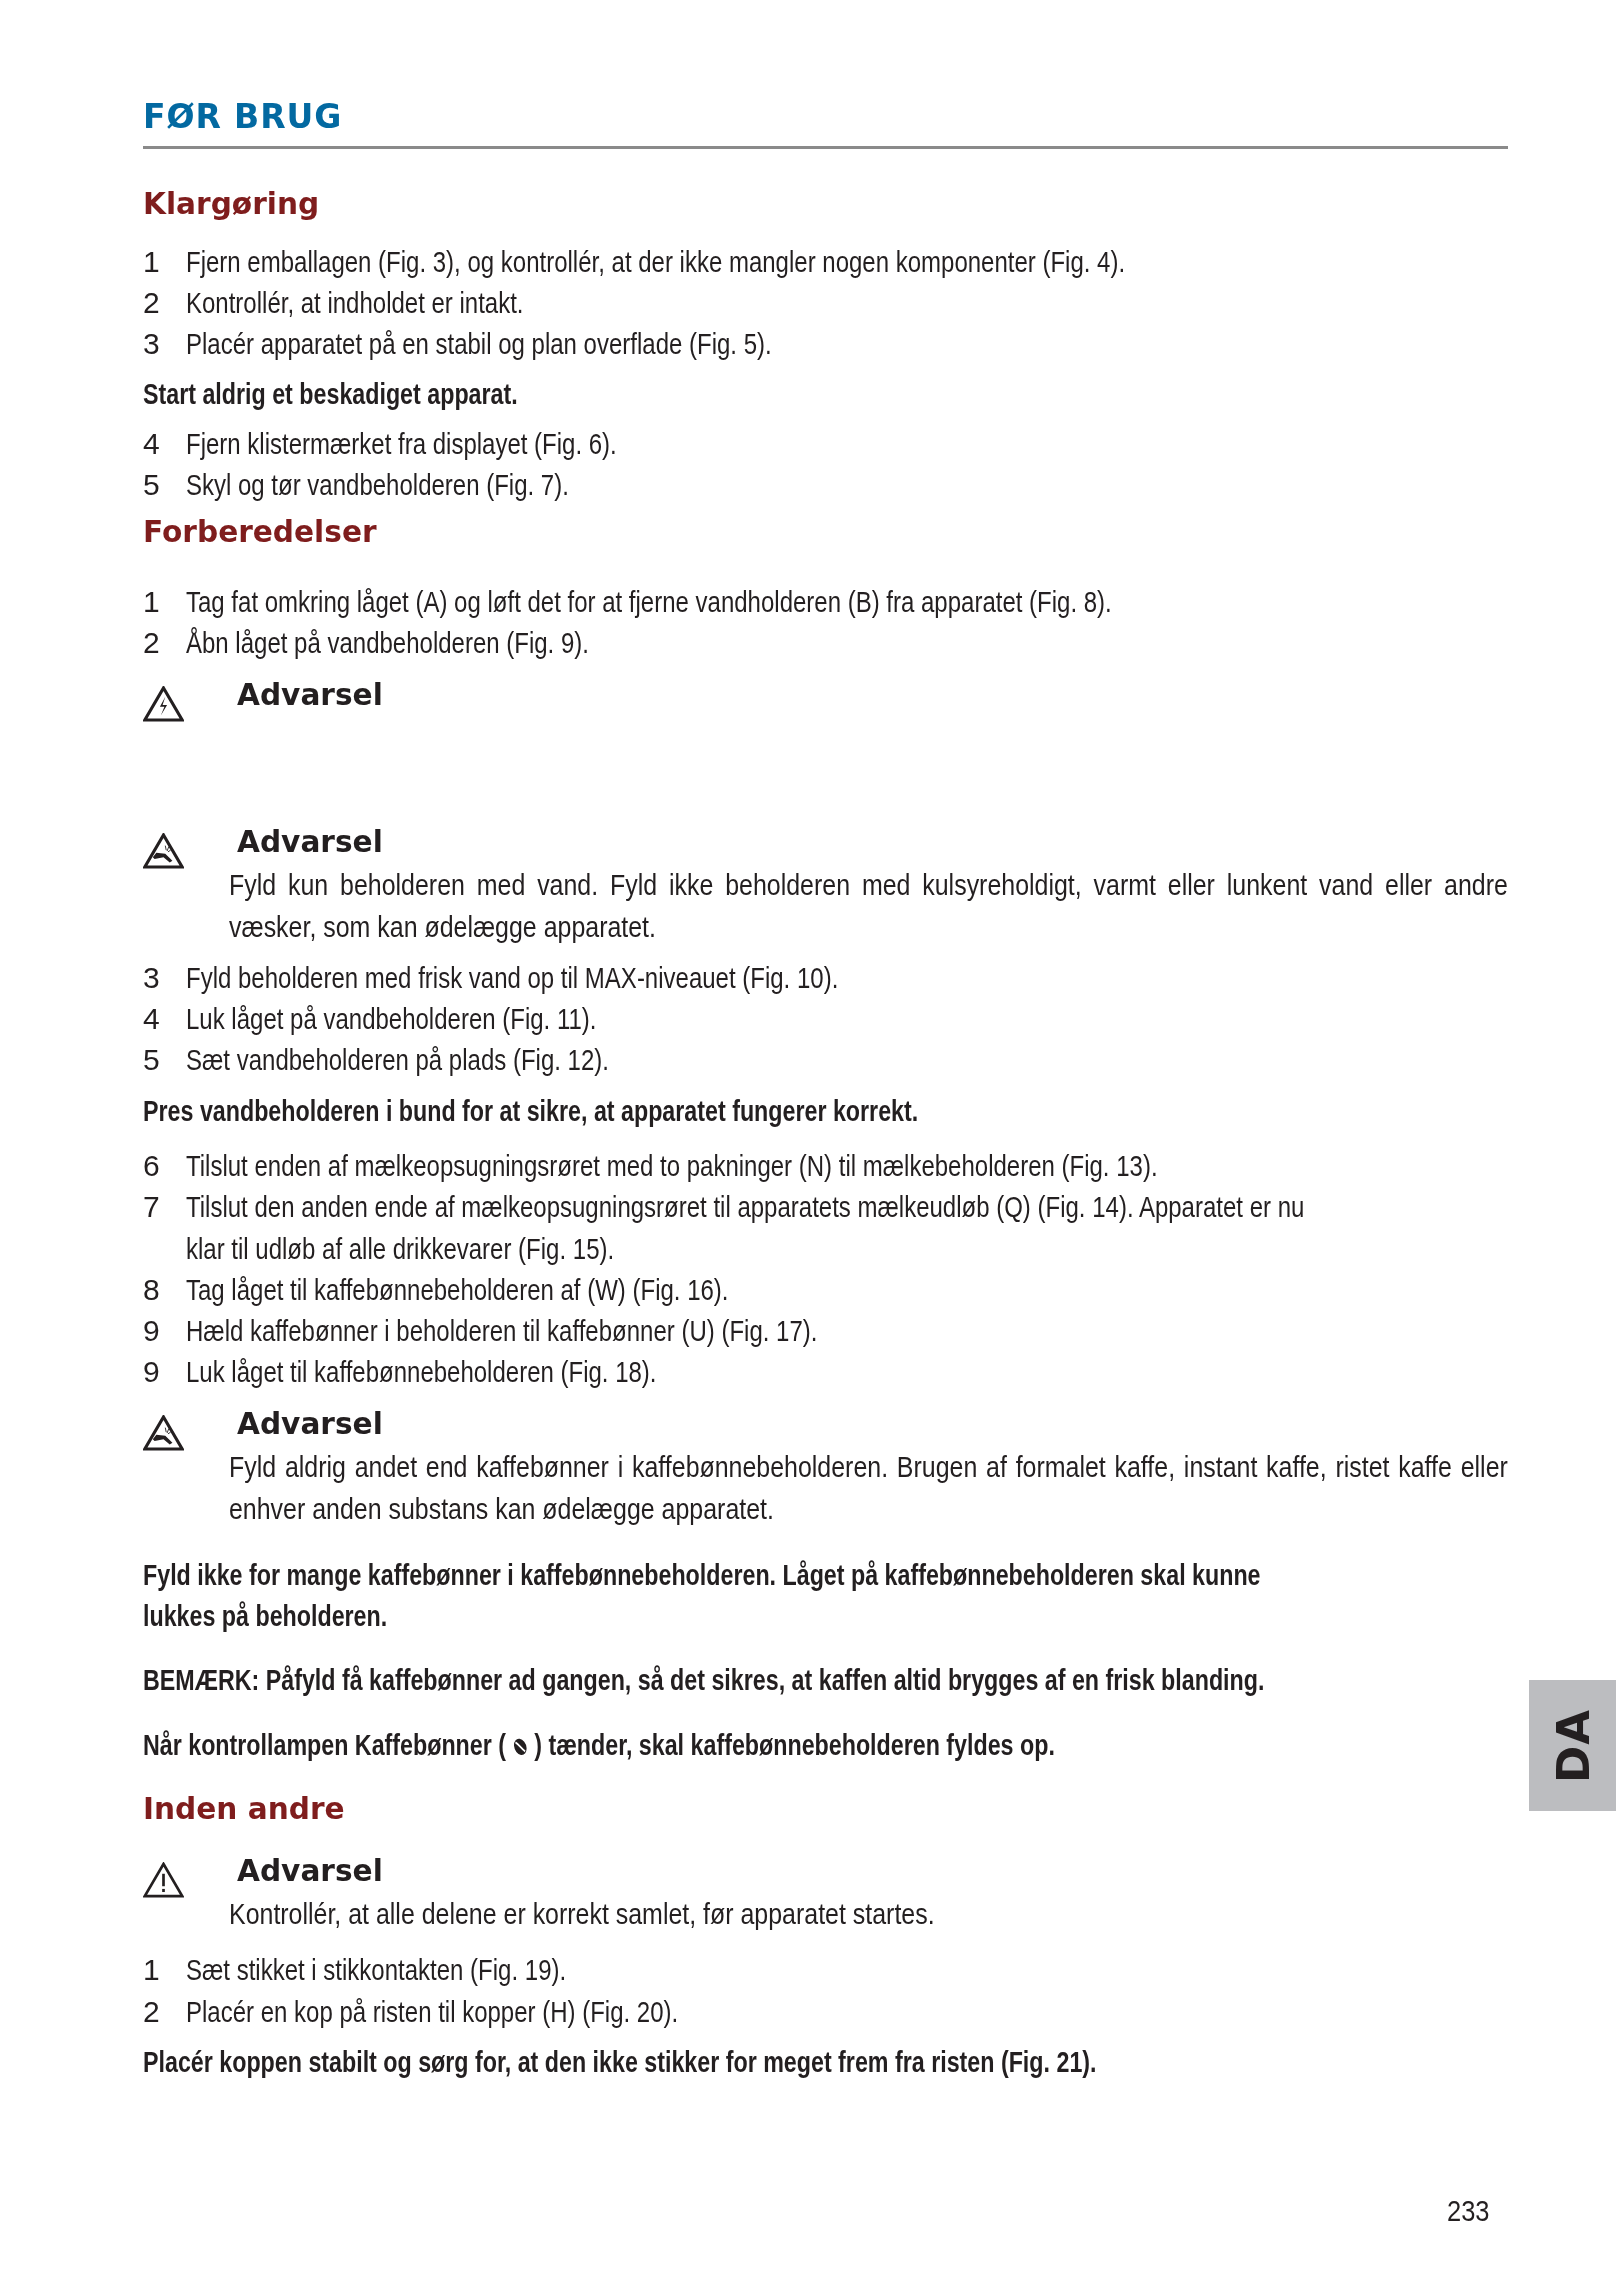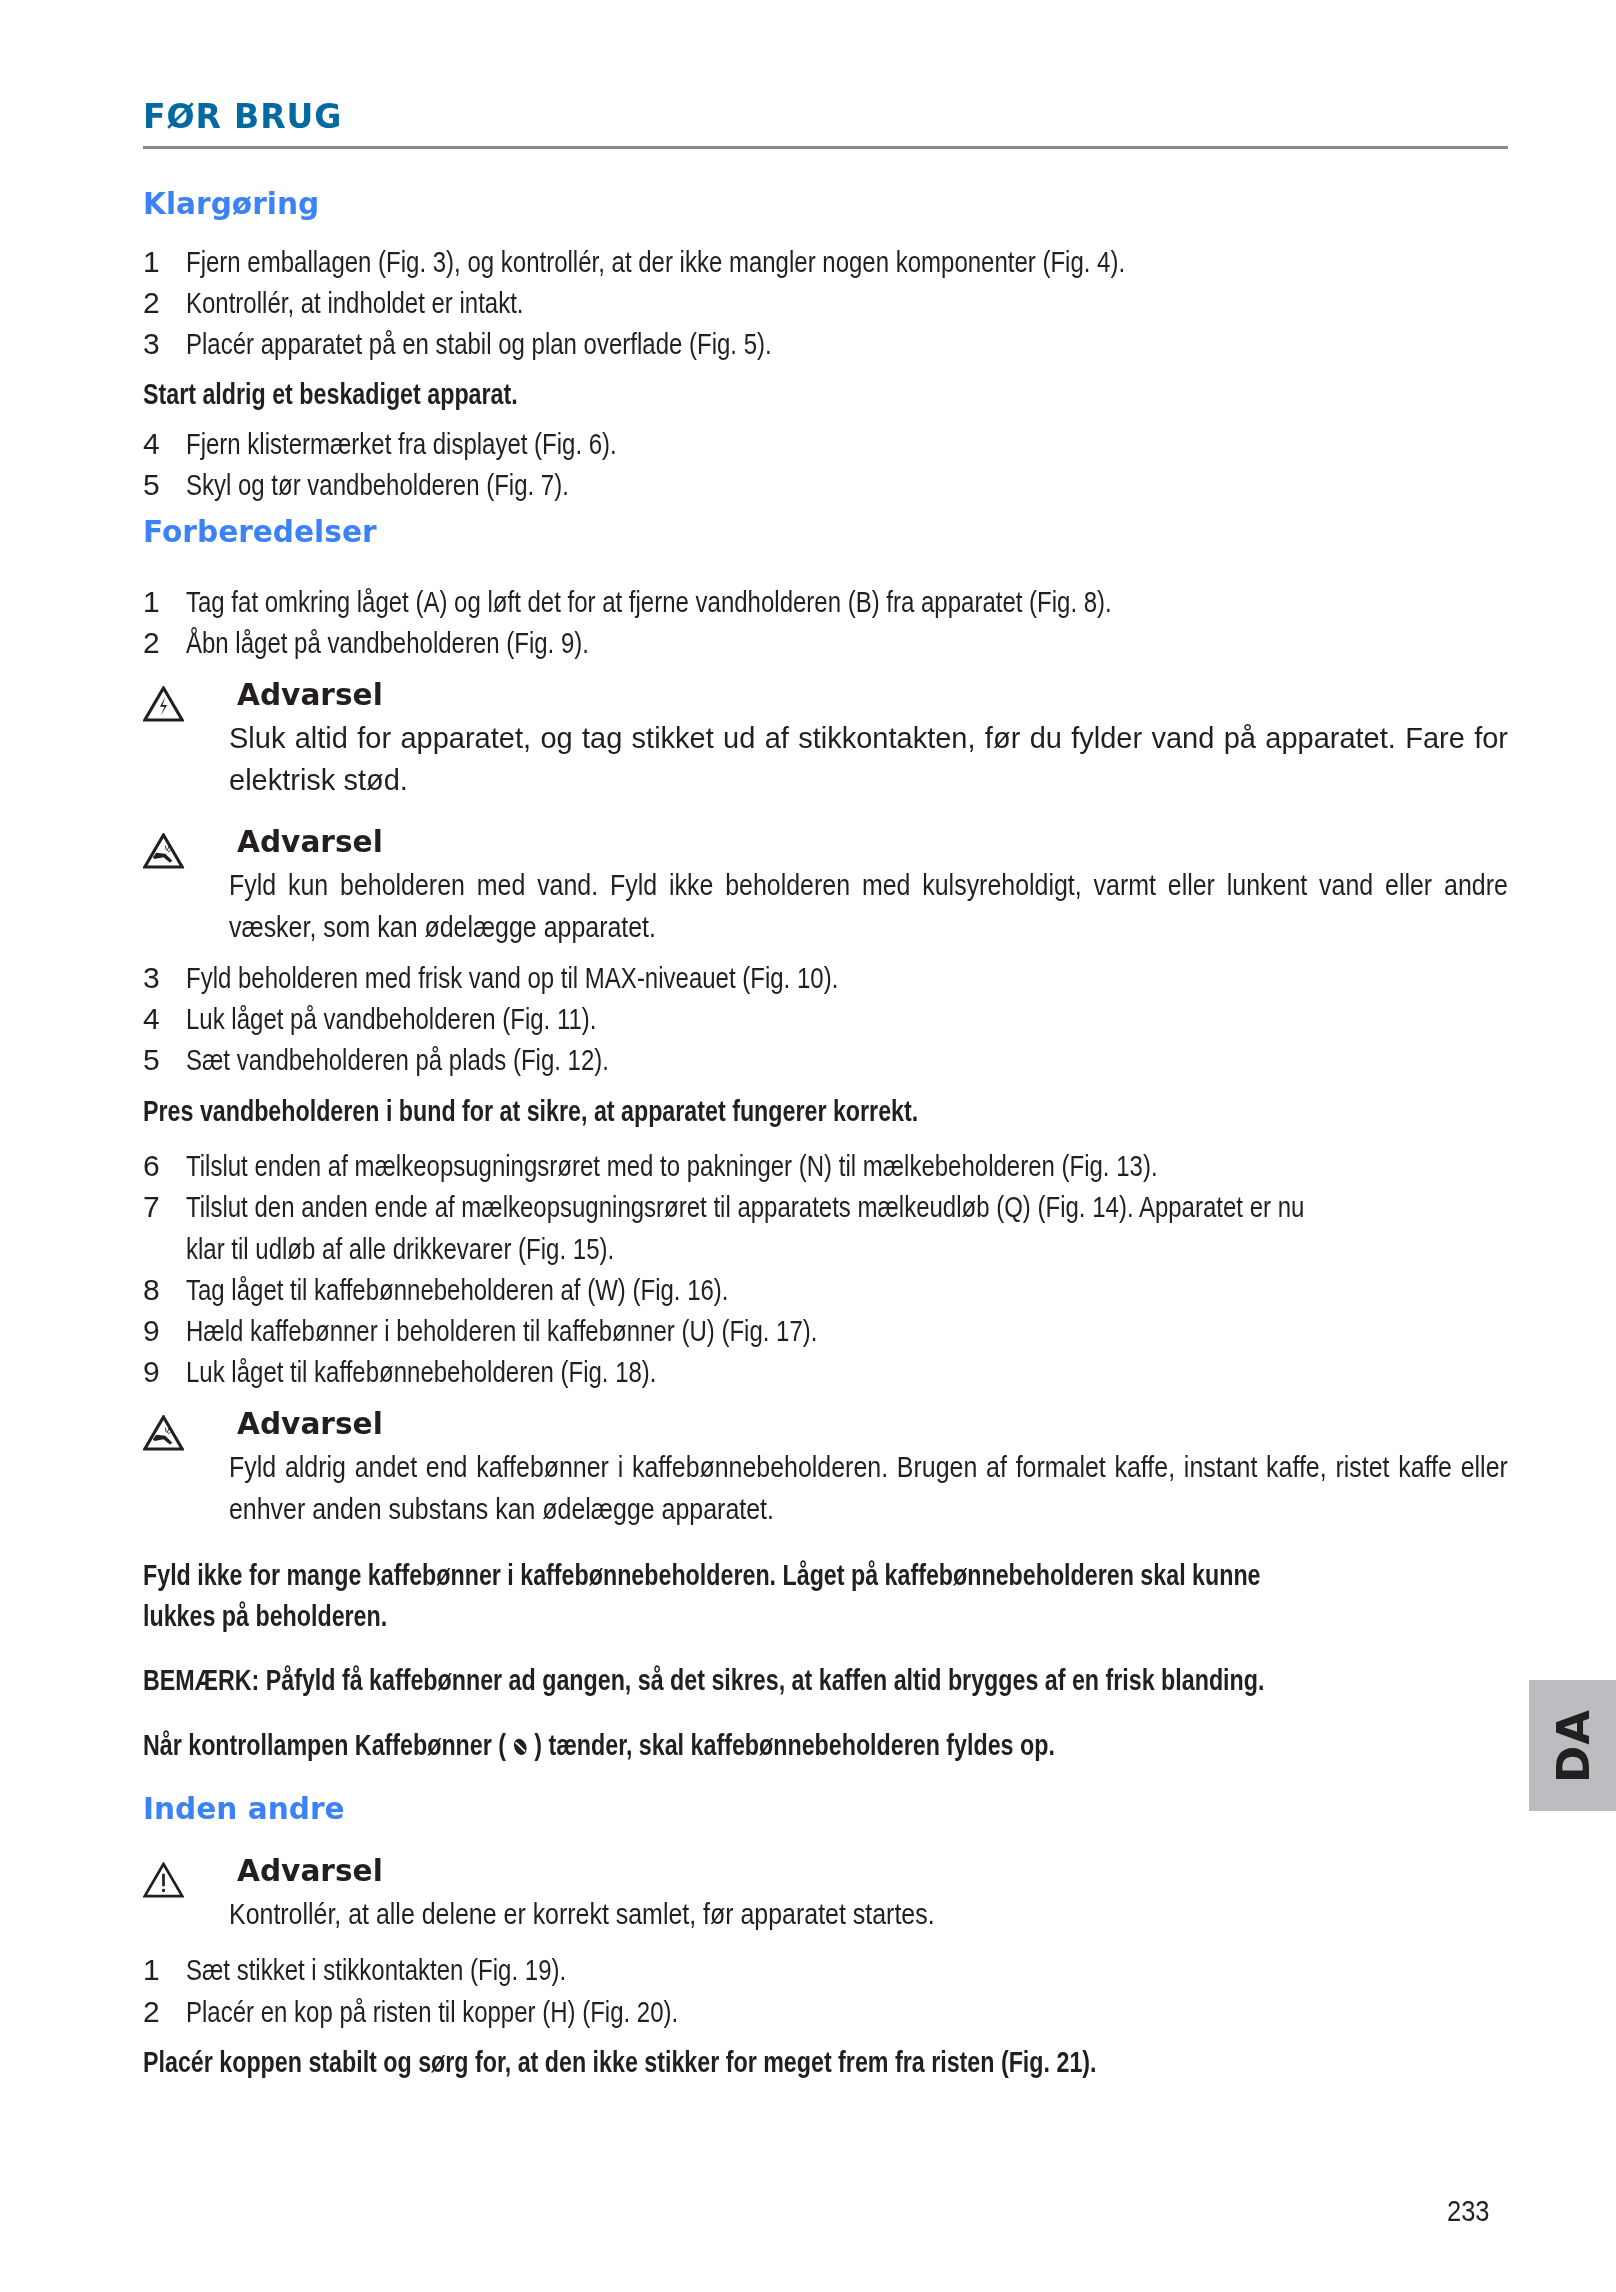--- a/index.html
+++ b/index.html
@@ -1,19 +1,19 @@
 <!DOCTYPE html>
 <html style="font-size:14.3px"><head>
 <meta charset="utf-8">
 <style>
   html, body { margin: 0; padding: 0; background: #ffffff; }
   body { width: 1617px; height: 2293px; position: relative; overflow: hidden; color: #231f20; font-family: "Liberation Sans", sans-serif; }
   .page-title { position: absolute; left: 143px; top: 100px; font-family: "DejaVu Sans", sans-serif; font-weight: bold; font-size: 33px; letter-spacing: 0.9px; color: #0369a1; line-height: 1; }
   .rule { position: absolute; left: 143px; top: 146px; width: 1365px; height: 2.7px; background: #8a8a8a; }
-  .h2 { position: absolute; left: 143px; font-family: "DejaVu Sans", sans-serif; font-weight: bold; font-size: 29.6px; line-height: 1; color: #3b82f6; white-space: nowrap; }
+  .h2 { position: absolute; left: 143px; font-family: "DejaVu Sans", sans-serif; font-weight: bold; font-size: 29.6px; line-height: 1; color: #7f1d1d; white-space: nowrap; }
   .line { position: absolute; left: 143px; height: 36px; line-height: 36px; font-size: 30px; white-space: nowrap; transform-origin: left center; }
   .line .num { position: absolute; left: 0; top: 0; }
   .line .txt { position: absolute; left: 43px; top: 0; transform: scaleX(0.80); transform-origin: left center; }
   .line .txt.cont { left: 43px; }
   .bold-line { position: absolute; left: 143px; height: 36px; line-height: 36px; font-size: 30px; font-weight: bold; white-space: nowrap; transform: scaleX(0.775); transform-origin: left center; }
   .warn { position: absolute; left: 143px; width: 1365px; }
   .warn .icon { position: absolute; left: 0; top: 5.4px; width: 41px; height: 36px; }
   .warn .wt { position: absolute; left: 86px; top: 0; font-family: "DejaVu Sans", sans-serif; font-weight: bold; font-size: 29.6px; line-height: 1; white-space: nowrap; margin-left: 8px; }
   .warn .wb { position: absolute; left: 86px; top: 36px; width: 1279px; font-size: 29px; line-height: 42px; text-align: justify; text-align-last: left; }
   .warn .wb.narrow { transform: scaleX(0.86); transform-origin: left top; width: 1487px; }
@@ -61,21 +61,20 @@
   <span class="num">2</span>
   <span class="txt">Åbn låget på vandbeholderen (Fig. 9).</span>
 </div>
 
 <div class="warn" style="top:681px; height:125px">
   <svg class="icon" viewBox="0 0 46 40">
     <path d="M23 2 L44 38 L2 38 Z" fill="none" stroke="#231f20" stroke-width="3.5" stroke-linejoin="miter"></path>
     <path d="M25 12 L19 23 L24 23 L20 33 L27 21 L22 21 Z" fill="#231f20"></path>
   </svg>
   <div class="wt">Advarsel</div>
-  <div class="wb">Sluk altid for apparatet, og tag stikket ud af stikkontakten, før du fylder vand på apparatet. Fare for elektrisk stød.</div>
 </div>
 
 <div class="warn" style="top:828px; height:125px">
   <svg class="icon" viewBox="0 0 46 40">
     <path d="M23 2 L44 38 L2 38 Z" fill="none" stroke="#231f20" stroke-width="3.5" stroke-linejoin="miter"></path>
     <path d="M11 27 L15 22 L25 23 L33 31 L30 33 L23 27 L13 29 Z" fill="#231f20"></path>
     <path d="M25 14 L26 19 M29 15 L27 20 M31 19 L28 21" stroke="#231f20" stroke-width="1"></path>
   </svg>
   <div class="wt">Advarsel</div>
   <div class="wb narrow">Fyld kun beholderen med vand. Fyld ikke beholderen med kulsyreholdigt, varmt eller lunkent vand eller andre væsker, som kan ødelægge apparatet.</div>

